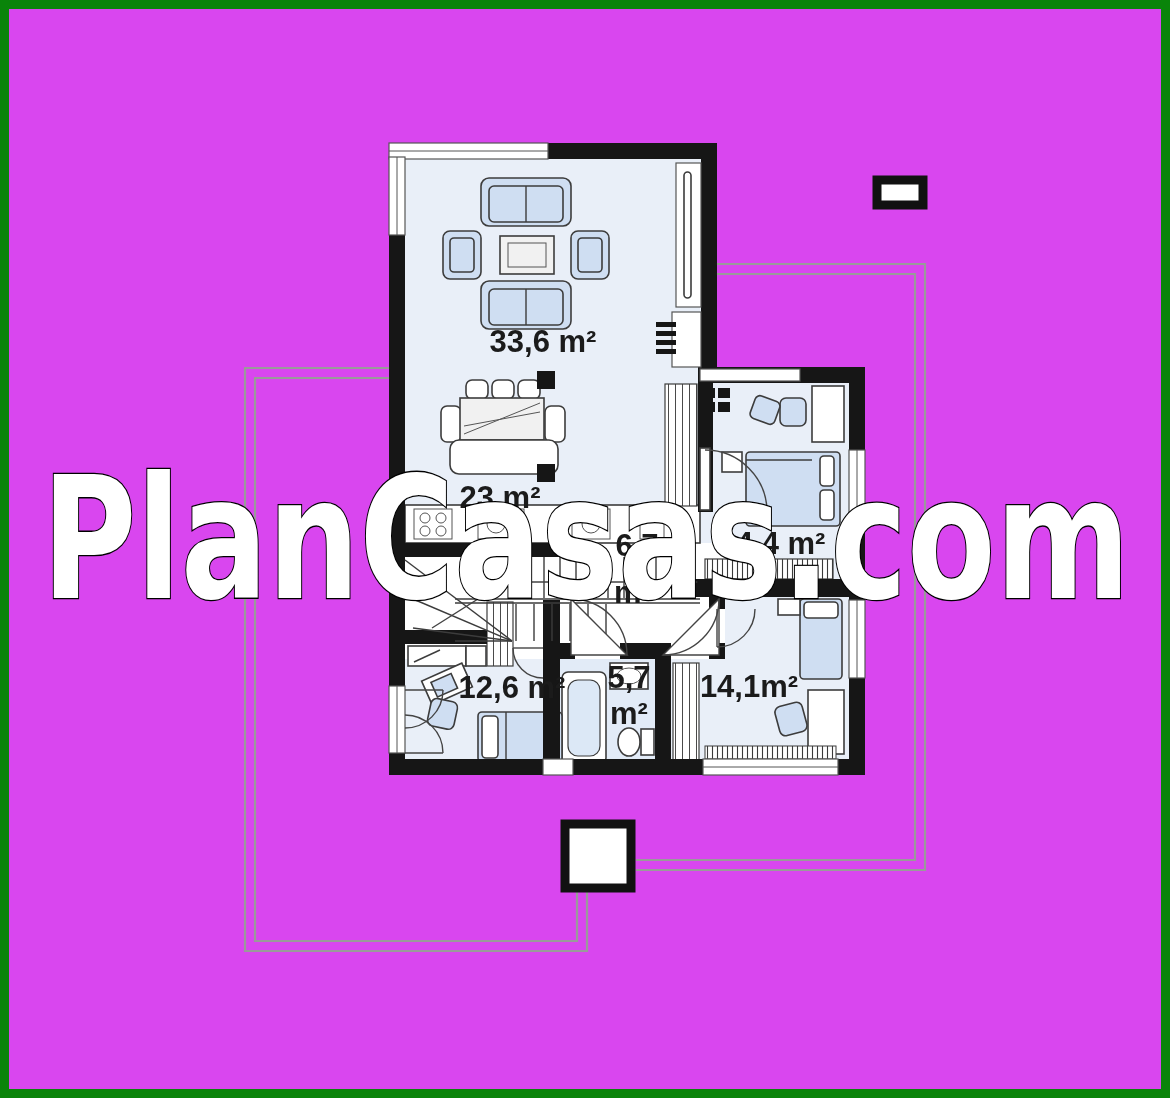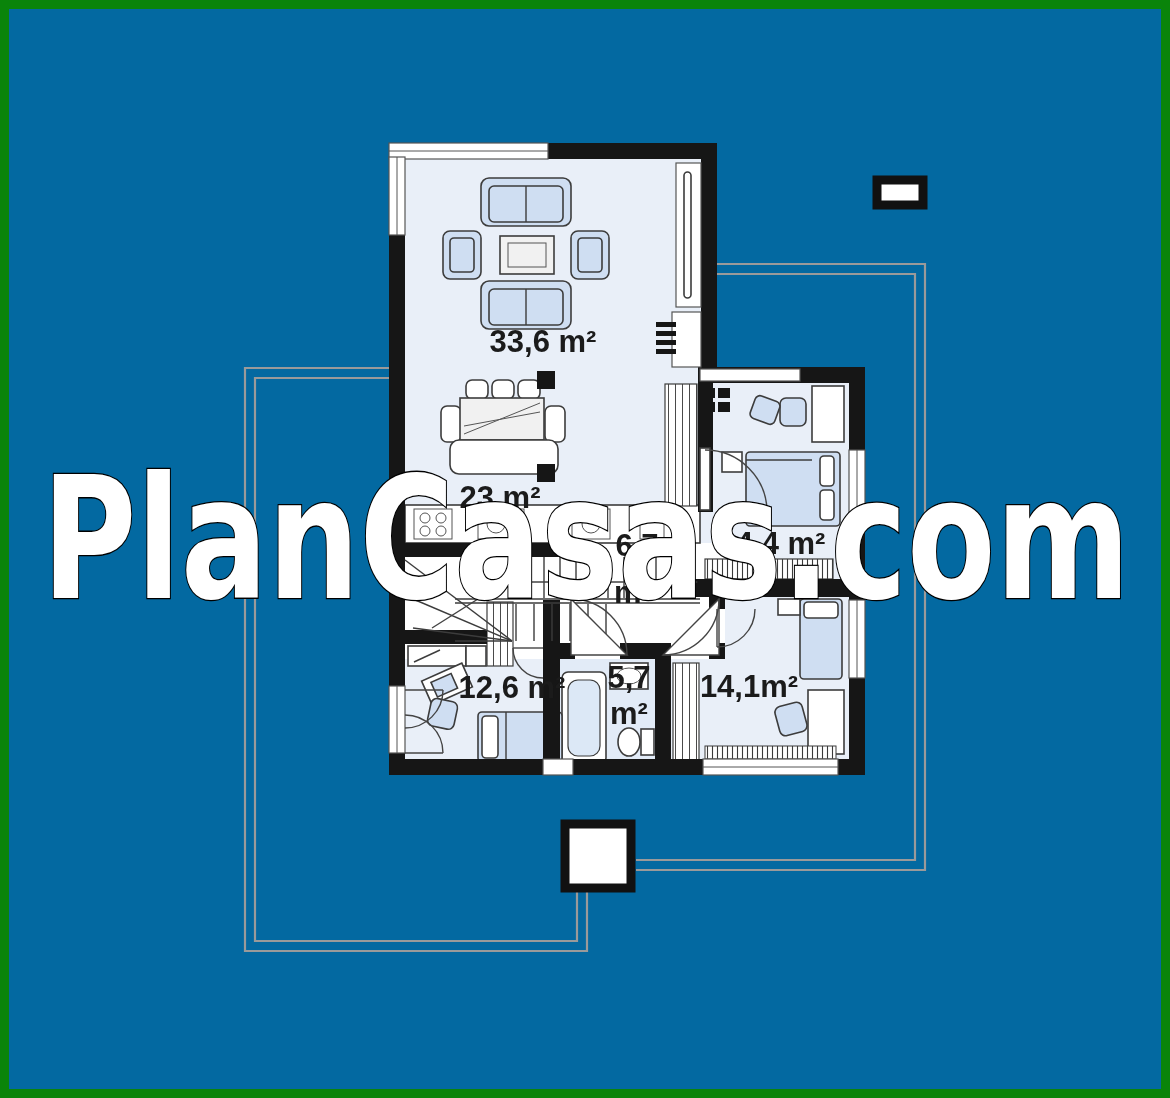--- a/index.html
+++ b/index.html
@@ -1,16 +1,16 @@
 <!DOCTYPE html>
 <html><head>
 <meta charset="utf-8">
 <style>
   html,body{margin:0;padding:0;background:#fff;}
-  .page{position:relative;width:1170px;height:1098px;background:#0369a1;overflow:hidden;}
+  .page{position:relative;width:1170px;height:1098px;background:#d946ef;overflow:hidden;}
   .frame{position:absolute;inset:0;border:9px solid #0a840a;pointer-events:none;z-index:50;}
   svg{position:absolute;left:0;top:0;}
   .wall{fill:#161616;stroke:none;}
   .room{fill:#e9eff8;}
   .white{fill:#ffffff;}
   .f{fill:#cfdef2;stroke:#3c3c3c;stroke-width:1.6;}
   .w{fill:#ffffff;stroke:#3c3c3c;stroke-width:1.6;}
   .g{fill:#f1f1f1;stroke:#3c3c3c;stroke-width:1.6;}
   .ln{stroke:#3c3c3c;stroke-width:1.4;fill:none;}
   .win{fill:#ffffff;stroke:#555;stroke-width:1.2;}

